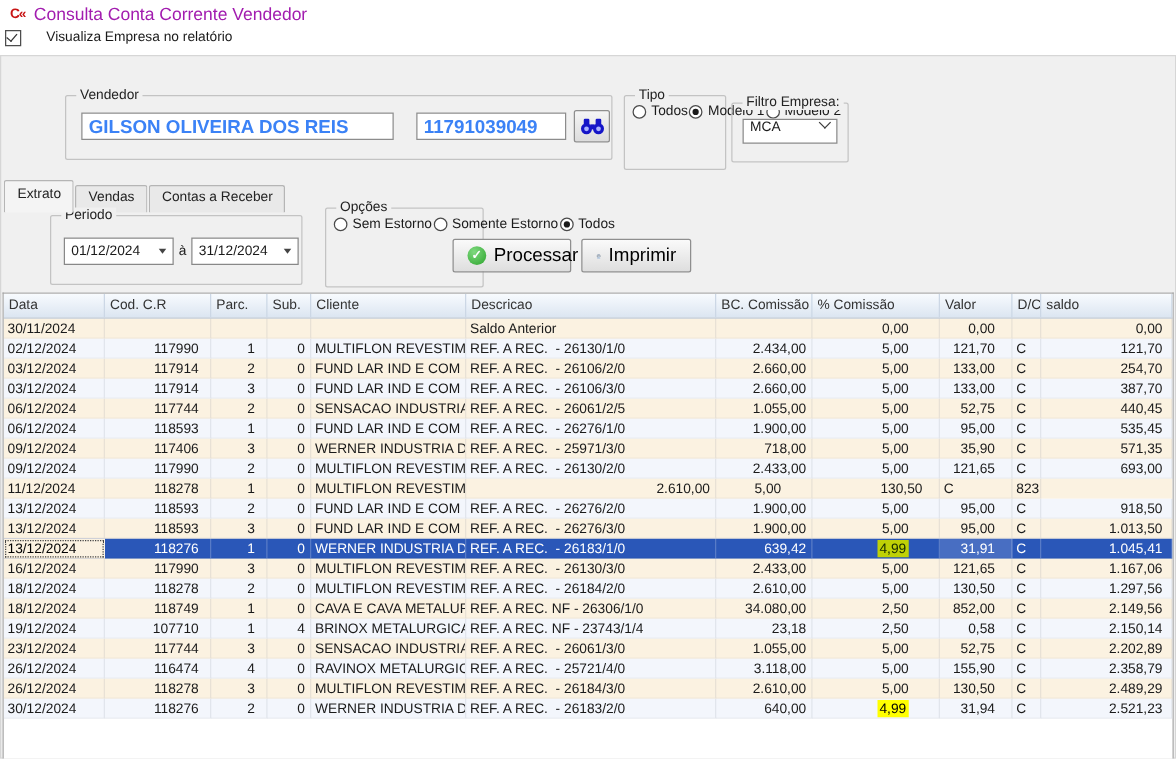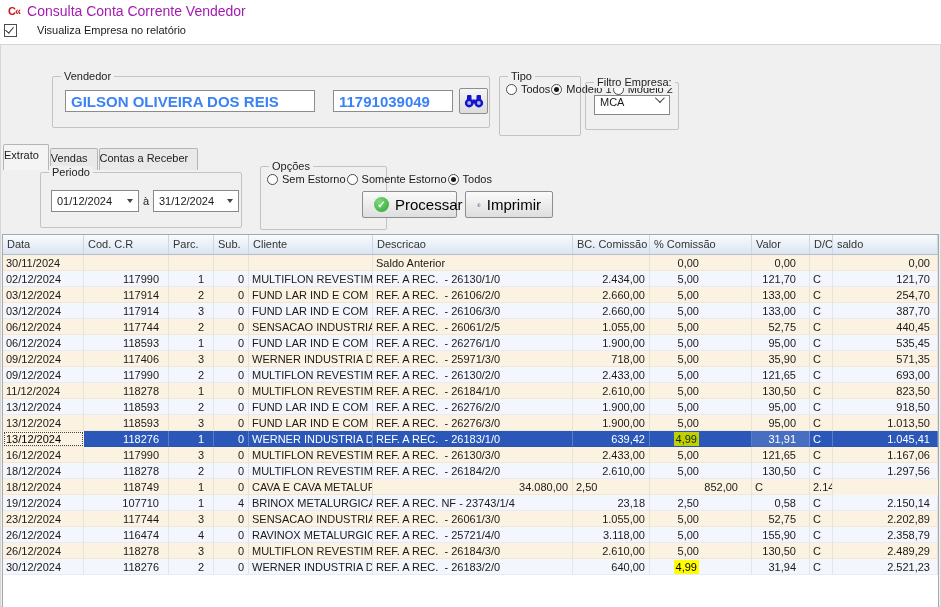--- a/index.html
+++ b/index.html
@@ -39,21 +39,21 @@
   .radio.on::after{content:"";position:absolute;left:2px;top:2px;width:5px;height:5px;border-radius:50%;background:#1a1a1a;}
 
   .gb-filtro{left:553px;top:82px;width:92px;height:46px;}
   .combo{position:absolute;left:8px;top:12px;width:76px;height:20px;background:#fff;border:1px solid #888;
          display:flex;align-items:flex-start;padding-left:5px;box-sizing:border-box;cursor:pointer;}
   .chev{margin-left:auto;margin-right:7px;width:6px;height:6px;border-right:1.4px solid #3a3a3a;
         border-bottom:1.4px solid #3a3a3a;transform:rotate(45deg) translateY(-2px);}
 
   
   .tabstrip{position:absolute;top:149px;left:3px;display:flex;align-items:flex-end;height:21px;}
-  .tab{height:18px;padding:3px 9px 0 0;background:#e9e9e9;border:1px solid #b5b5b5;border-bottom:none;
+  .tab{height:18px;padding:3px 9px 0 10px;background:#e9e9e9;border:1px solid #b5b5b5;border-bottom:none;
        border-radius:2px 2px 0 0;margin-right:1px;font-size:11px;color:#222;cursor:pointer;}
   .tab.active{background:#f4f4f4;height:21px;padding-top:4px;position:relative;z-index:2;}
 
   
   .gb-periodo{left:8px;top:172px;width:200px;height:54px;}
   .datecombo{position:absolute;height:22px;background:#fff;border:1px solid #888;display:flex;align-items:center;
              padding-left:5px;box-sizing:border-box;font-size:11px;cursor:pointer;}
   .dc-from{left:10px;top:17px;width:88px;}
   .dc-to{left:112px;top:17px;width:86px;}
   .drop{margin-left:auto;margin-right:5px;width:0;height:0;border-left:3.5px solid transparent;
@@ -77,21 +77,21 @@
   .grid-header{height:20px;background:linear-gradient(#f8fbfe,#dbe5f1);border-bottom:1px solid #b3bfce;box-sizing:border-box;}
   .hcell{font-size:11px;color:#333;padding:3px 0 0 4px;border-right:1px solid #ccd7e5;
          white-space:pre;overflow:hidden;box-sizing:border-box;cursor:pointer;}
   .grow{height:16px;box-sizing:border-box;cursor:pointer;}
   .grow.even{background:#fbf2e1;}
   .grow.odd{background:#f3f6fc;}
   .cell{font-size:11px;line-height:16px;padding:0 3px;white-space:pre;overflow:hidden;
         border-right:1px solid rgba(120,130,145,0.14);border-bottom:1px solid rgba(0,0,0,0.045);box-sizing:border-box;}
   .num{text-align:right;}
   .c1{padding-right:9px;}.c2{padding-right:9px;}.c3{padding-right:4px;}
-  .c6{padding-right:4px;}.c7{padding-right:52px;}.c8{padding-right:13px;}.c10{padding-right:7px;}
+  .c6{padding-right:4px;}.c7{padding-right:24px;}.c8{padding-right:13px;}.c10{padding-right:7px;}
   .grow.sel{background:#2a57b8;color:#fff;}
   .grow.sel .cell{border-right-color:rgba(255,255,255,0.22);}
   .grow.sel .c8{background:rgba(255,255,255,0.14);}
   .grow.sel .focus-cell{background:#fbf2e1;color:#000;outline:1px dotted #444;outline-offset:-2px;}
   .chip{display:inline-block;background:#ffff00;color:#000;padding:0 2px;line-height:14px;}
   .grow.sel .chip{background:#bfd106;color:#142800;}
 </style>
 </head>
 <body>
 
@@ -320,21 +320,20 @@
         <div class="cell c8 num">121,65</div>
         <div class="cell c9">C</div>
         <div class="cell c10 num">693,00</div>
       </div>
       <div class="grow gcols even">
         <div class="cell c0">11/12/2024</div>
         <div class="cell c1 num">118278</div>
         <div class="cell c2 num">1</div>
         <div class="cell c3 num">0</div>
         <div class="cell c4">MULTIFLON REVESTIMENTOS ANTIADERE</div>
-        <div class="cell c5">REF. A REC.  - 26184/1/0</div>
         <div class="cell c6 num">2.610,00</div>
         <div class="cell c7 num">5,00</div>
         <div class="cell c8 num">130,50</div>
         <div class="cell c9">C</div>
         <div class="cell c10 num">823,50</div>
       </div>
       <div class="grow gcols odd">
         <div class="cell c0">13/12/2024</div>
         <div class="cell c1 num">118593</div>
         <div class="cell c2 num">2</div>
@@ -398,20 +397,21 @@
         <div class="cell c8 num">130,50</div>
         <div class="cell c9">C</div>
         <div class="cell c10 num">1.297,56</div>
       </div>
       <div class="grow gcols even">
         <div class="cell c0">18/12/2024</div>
         <div class="cell c1 num">118749</div>
         <div class="cell c2 num">1</div>
         <div class="cell c3 num">0</div>
         <div class="cell c4">CAVA E CAVA METALURGICA LTDA</div>
+        <div class="cell c5">REF. A REC. NF - 26306/1/0</div>
         <div class="cell c6 num">34.080,00</div>
         <div class="cell c7 num">2,50</div>
         <div class="cell c8 num">852,00</div>
         <div class="cell c9">C</div>
         <div class="cell c10 num">2.149,56</div>
       </div>
       <div class="grow gcols odd">
         <div class="cell c0">19/12/2024</div>
         <div class="cell c1 num">107710</div>
         <div class="cell c2 num">1</div>

